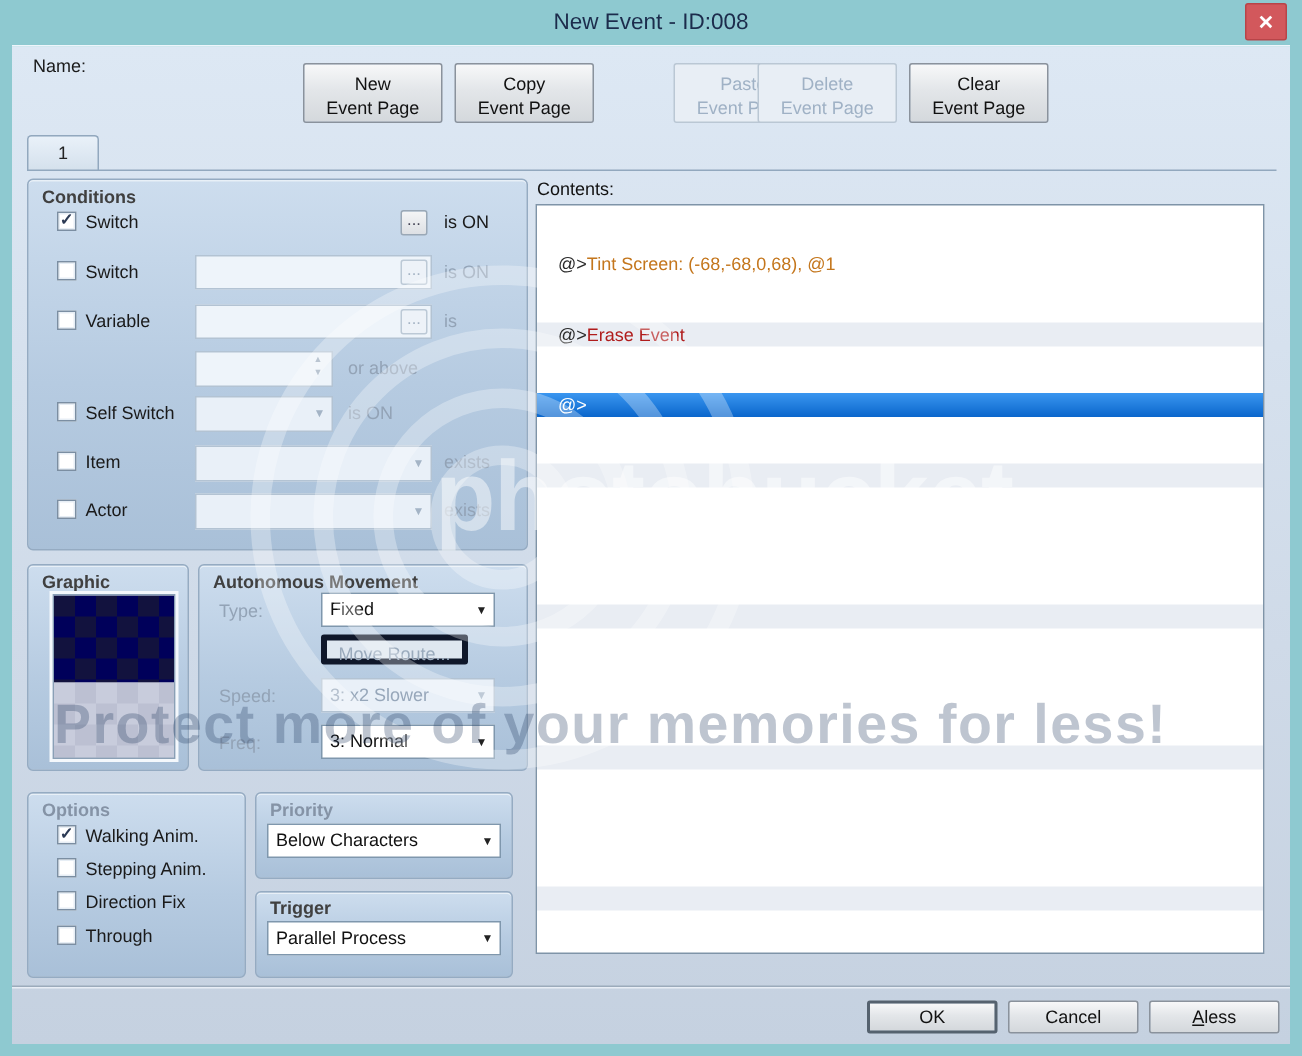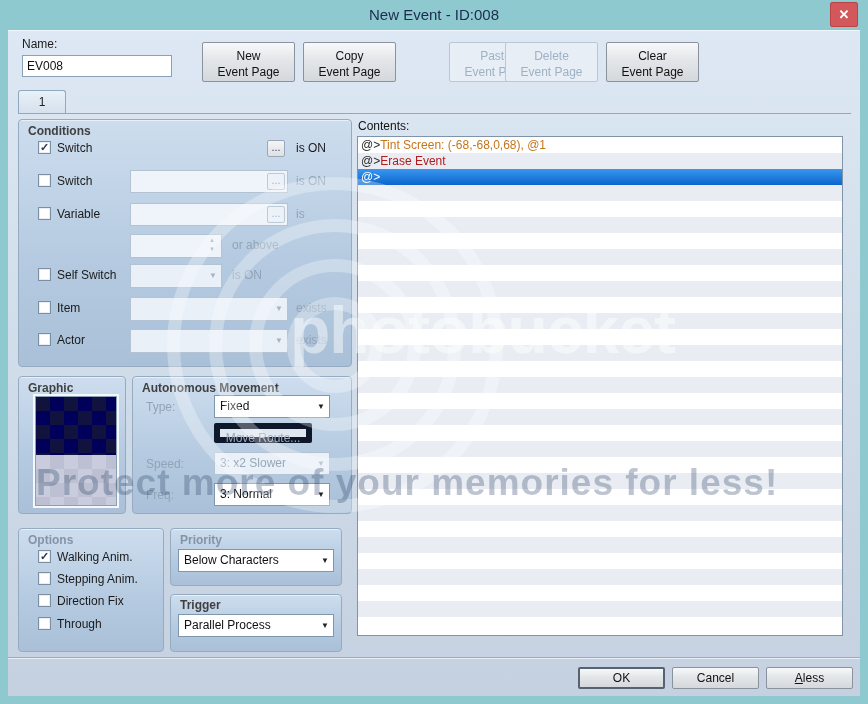--- a/index.html
+++ b/index.html
@@ -50,26 +50,26 @@
   .spinner { position:absolute; background:#eef4fa; border:1px solid #b3c3d3; }
   .spin-arrows { position:absolute; right:2px; top:1px; width:14px; height:20px; font-size:6px; color:#9cacbe; text-align:center; line-height:9px; cursor:pointer; }
 
   
   .gbox { position:absolute; left:35px; top:396px; width:82px; height:110px; border:1px solid #8aa0b6; outline:2px solid #f4f8fc; background:#c0c4d4; overflow:hidden; cursor:pointer; }
   .gtop { position:absolute; left:0; top:0; width:100%; height:54%;
     background:conic-gradient(#00005a 25%, #12123e 25% 50%, #00005a 50% 75%, #12123e 75%); background-size:28px 28px; }
   .gbot { position:absolute; left:0; top:54%; width:100%; height:46%;
     background:conic-gradient(#bcc0d2 25%, #c8ccdc 25% 50%, #bcc0d2 50% 75%, #c8ccdc 75%); background-size:28px 28px; }
 
-  .mr-btn { position:absolute; left:214px; top:423px; width:98px; height:20px; background:#dfe7f0; border:6px solid #0f172a; color:#9aaabc; font-size:12px; text-align:center; line-height:18px; border-radius:2px; }
+  .mr-btn { position:absolute; left:214px; top:423px; width:98px; height:20px; background:#dfe7f0; border:4px solid #0f172a; color:#9aaabc; font-size:12px; text-align:center; line-height:18px; border-radius:2px; }
 
   
   .contents-label { position:absolute; left:358px; top:119px; color:#111; }
   .clist { position:absolute; left:357px; top:136px; width:486px; height:500px; background:#fff; border:1px solid #7f94a8; overflow:hidden; }
-  .crow { height:16px; line-height:16px; padding-left:3px; font-size:12px; white-space:nowrap; cursor:pointer; }
+  .crow { height:16px; line-height:16px; padding-left:14px; font-size:12px; white-space:nowrap; cursor:pointer;margin-top:31px; }
   .crow.alt { background:#e9edf3; }
   .crow.selected { background:linear-gradient(180deg,#3a96f0,#0a66cc); color:#fff; }
   .crow .pfx { color:#2a2a2a; }
   .crow.selected .pfx { color:#fff; }
 
   
   .divider { position:absolute; left:8px; top:657px; width:852px; height:1px; background:#9cabbb; box-shadow:0 1px 0 #e8eef6; }
   .f-btn { position:absolute; top:667px; width:87px; height:22px; background:linear-gradient(180deg,#f7f8f9 0%,#e3e6e9 45%,#d4d8dc 100%); border:1px solid #8a929c; border-radius:2px; font-size:12px; color:#111; text-align:center; line-height:20px; cursor:pointer; }
   .f-btn.focused { border:2px solid #55626f; line-height:18px; }
   .underline { text-decoration:underline; }
@@ -86,21 +86,20 @@
 <div class="win">
 
   <div class="titlebar">
     <div class="title">New Event - ID:008</div>
     <div class="close-btn">✕</div>
   </div>
 
   <div class="dialog"></div>
 
   <div style="position:absolute;left:22px;top:37px;" class="label">Name:</div>
-  <input class="txt-input" style="left: 22px; top: 55px; width: 150px; height: 22px;" value="EV008">
 
   <button class="tb-btn" style="left:202px;">New
 Event Page</button>
   <button class="tb-btn" style="left:303px;">Copy
 Event Page</button>
   <button class="tb-btn disabled" style="left:404px;margin-left:45px;">Paste
 Event Page</button>
   <button class="tb-btn disabled" style="left:505px;">Delete
 Event Page</button>
   <button class="tb-btn" style="left:606px;">Clear

